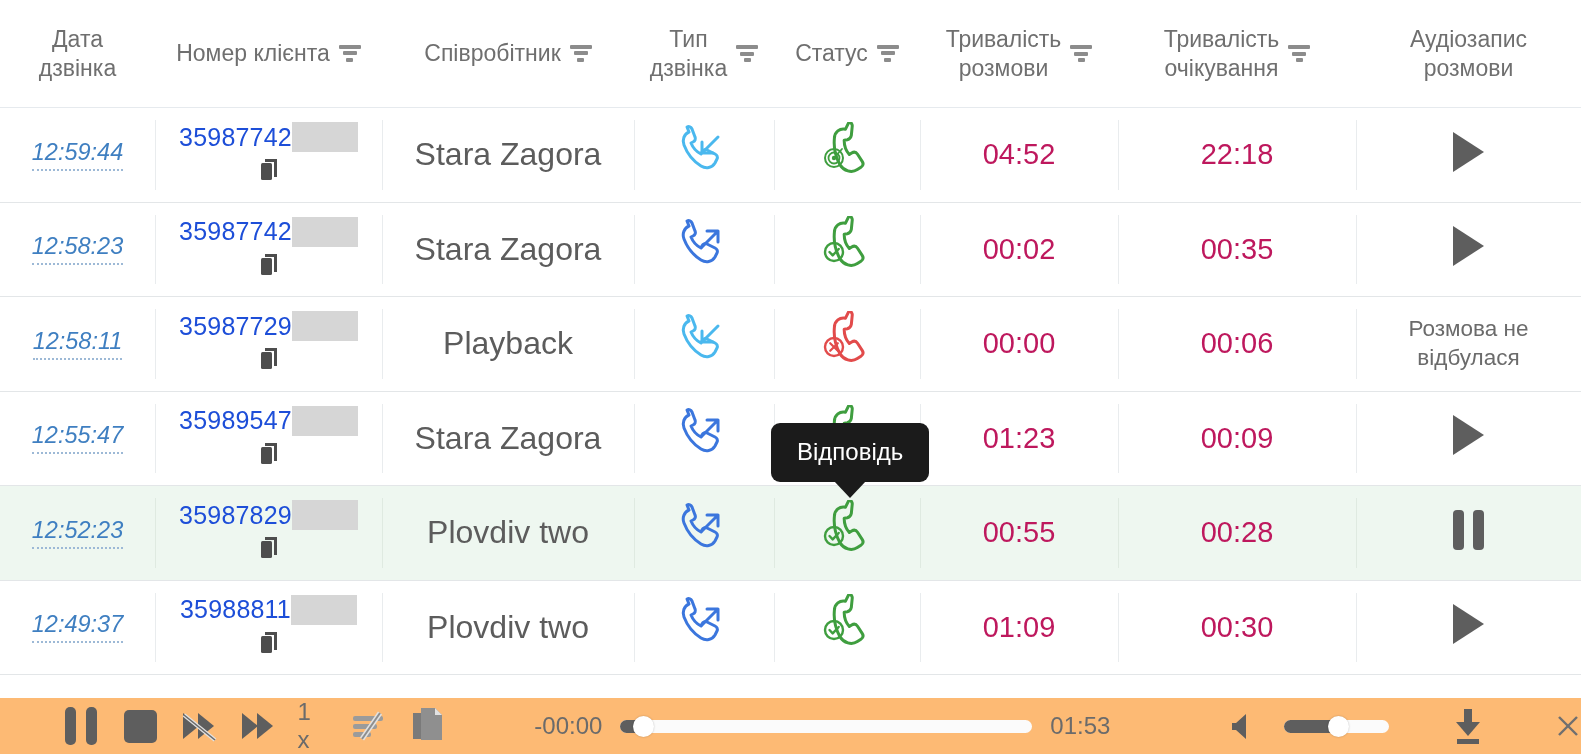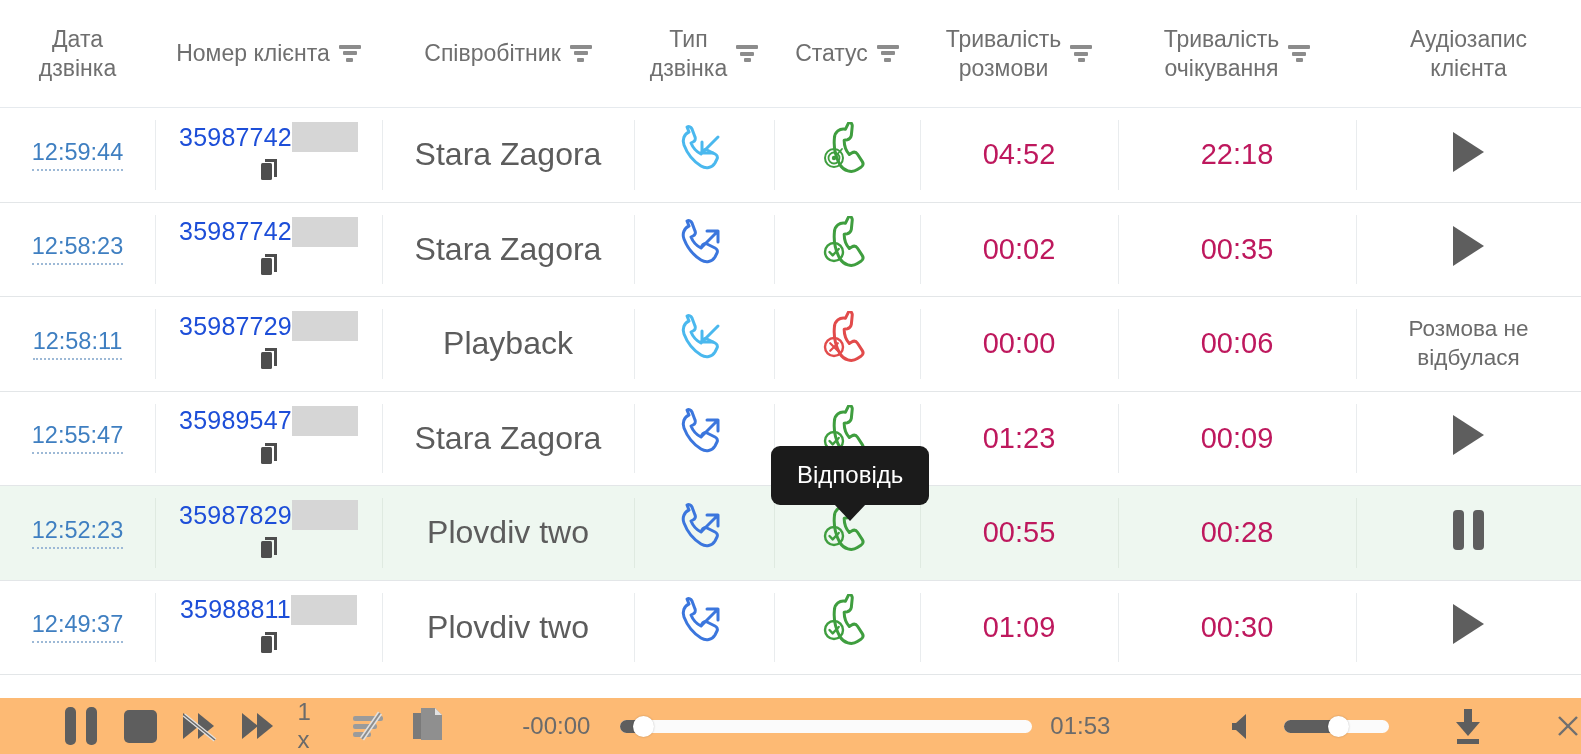--- a/index.html
+++ b/index.html
@@ -78,20 +78,21 @@
   tr.hl td + td::before { background: #dfeae1; }
 
   
   .date-link {
     color: #3f7fc1;
     font-size: 23.5px;
     border-bottom: 2px dotted #9db9d6;
     padding-bottom: 3px;
     cursor: pointer;
     display: inline-block;
+    font-style: italic;
   }
 
   
   .phone-wrap { display: flex; flex-direction: column; align-items: center; line-height: 1; }
   .phone-row { display: flex; align-items: center; justify-content: center; }
   .phone-num { color: #1d4ed8; font-size: 25px; letter-spacing: .2px; }
   .redact { display: inline-block; width: 66px; height: 30px; background: #d6d6d6; vertical-align: middle; }
   .copy-sm { margin-top: 5px; }
 
   .emp { font-size: 32px; color: #5c5c5c; }
@@ -108,21 +109,21 @@
     border-bottom: 20px solid transparent;
     cursor: pointer;
     display: inline-block;
   }
   .pause-ic { display: inline-flex; gap: 9px; cursor: pointer; }
   .pause-ic i { display: block; width: 11px; height: 40px; background: #5e5e5e; border-radius: 4px; }
 
   
   .tooltip {
     position: absolute;
-    left: 771px; top: 446px;
+    left: 771px; top: 423px;
     background: #1b1b1b;
     color: #ffffff;
     font-size: 24px;
     padding: 15px 26px 16px;
     border-radius: 9px;
     z-index: 40;
     white-space: nowrap;
   }
   .tooltip::after {
     content: "";
@@ -147,21 +148,21 @@
   }
   .pl-left { display: flex; align-items: center; gap: 0; padding-left: 52px; }
   .pl-btn { width: 62px; height: 62px; display: flex; align-items: center; justify-content: center; cursor: pointer; }
   .pl-pause { display: flex; gap: 10px; }
   .pl-pause i { display: block; width: 11px; height: 38px; background: #5e5e5e; border-radius: 5px; }
   .pl-stop { width: 33px; height: 33px; background: #5e5e5e; border-radius: 5px; }
   .speed { font-size: 24px; color: #6b6b6b; padding: 0 10px; cursor: pointer; letter-spacing: 1px; }
 
   .pl-mid { display: flex; align-items: center; gap: 18px; margin-left: 52px; }
   .t-cur, .t-tot { font-size: 24px; color: #6b6b6b; min-width: 92px; }
-  .t-cur { text-align: center; }
+  .t-cur { text-align: right; }
   .t-tot { text-align: left; }
   .seek {
     position: relative;
     width: 412px; height: 13px;
     background: #fbfbfb;
     border-radius: 7px;
     cursor: pointer;
   }
   .seek-fill { position: absolute; left: 0; top: 0; height: 13px; width: 30px; background: #5e5e5e; border-radius: 7px; }
   .seek-thumb { position: absolute; left: 22px; top: -4px; width: 21px; height: 21px; background: #fff; border-radius: 50%; box-shadow: 0 0 2px rgba(0,0,0,.25); }
@@ -256,21 +257,21 @@
             <span class="filt">
                 <i></i>
                 <i></i>
                 <i></i>
               </span>
           </div>
         </th>
         <th>
           <div class="th-in">
             <span class="th-txt">Аудіозапис
-клієнта</span>
+розмови</span>
           </div>
         </th>
       </tr>
     </thead>
     <tbody id="tbody">
         <tr class="">
           <td><span class="date-link">12:59:44</span></td>
           <td>
             <span class="phone-wrap">
               <span class="phone-row">

